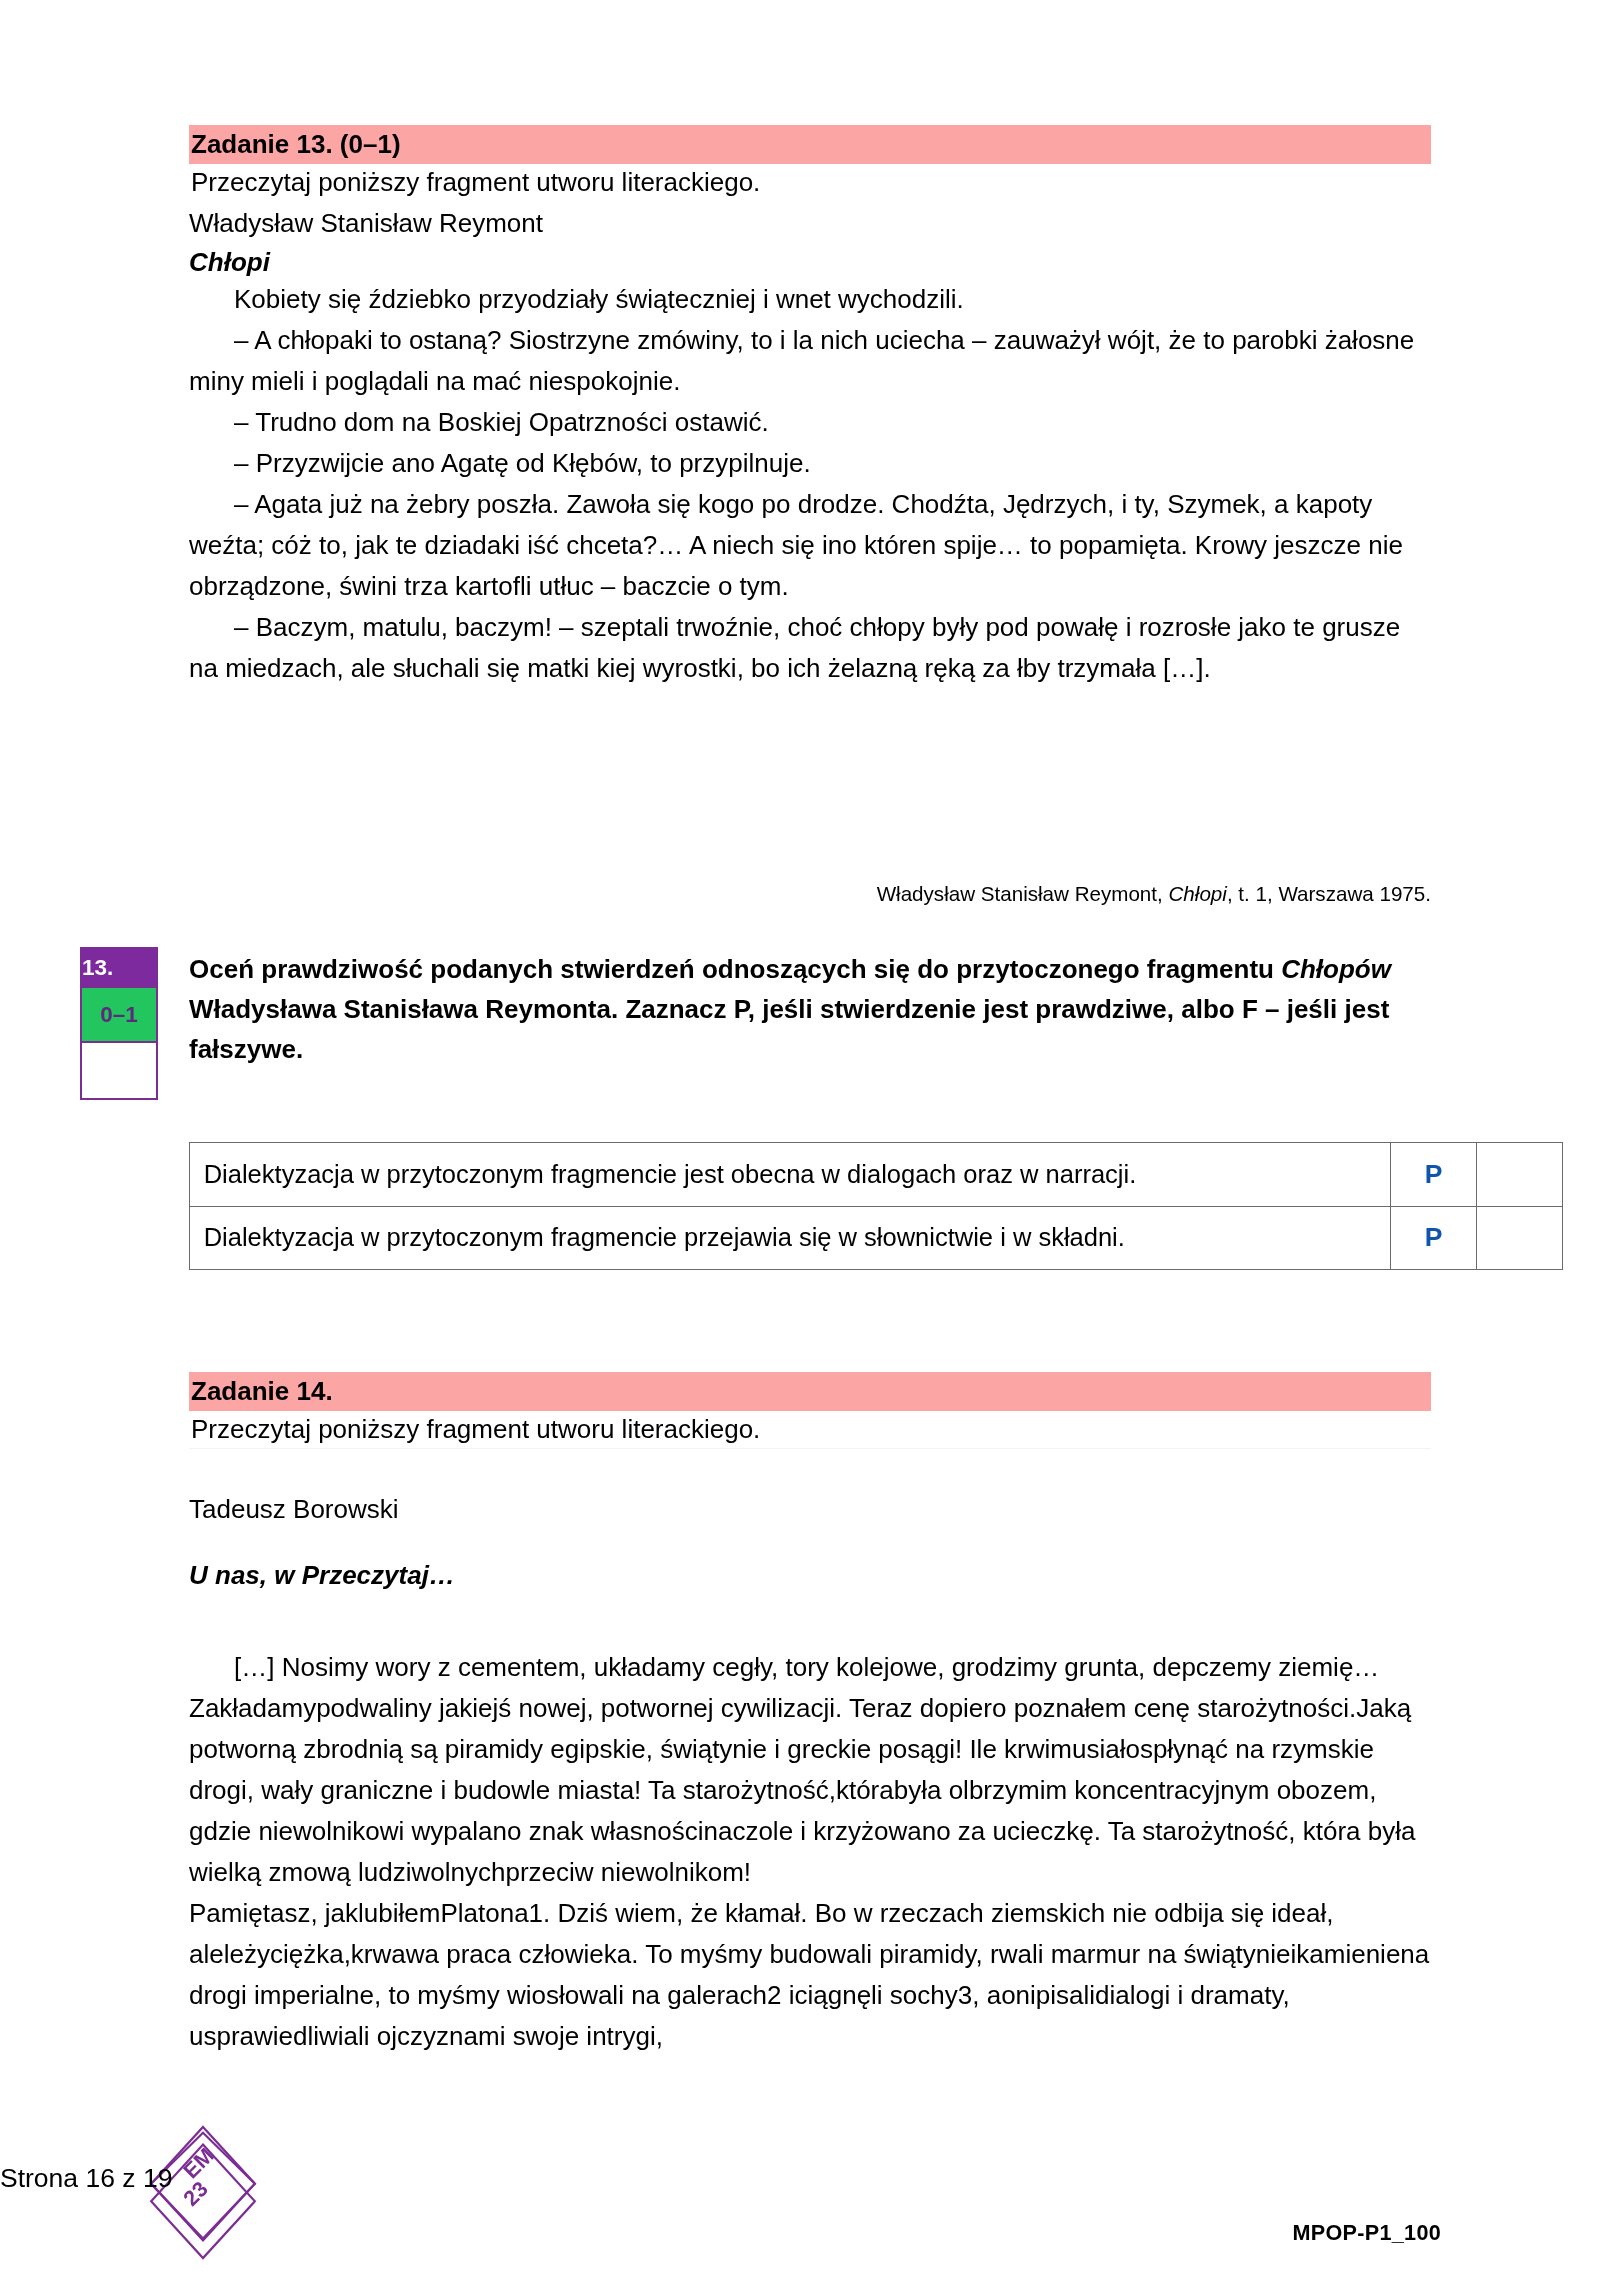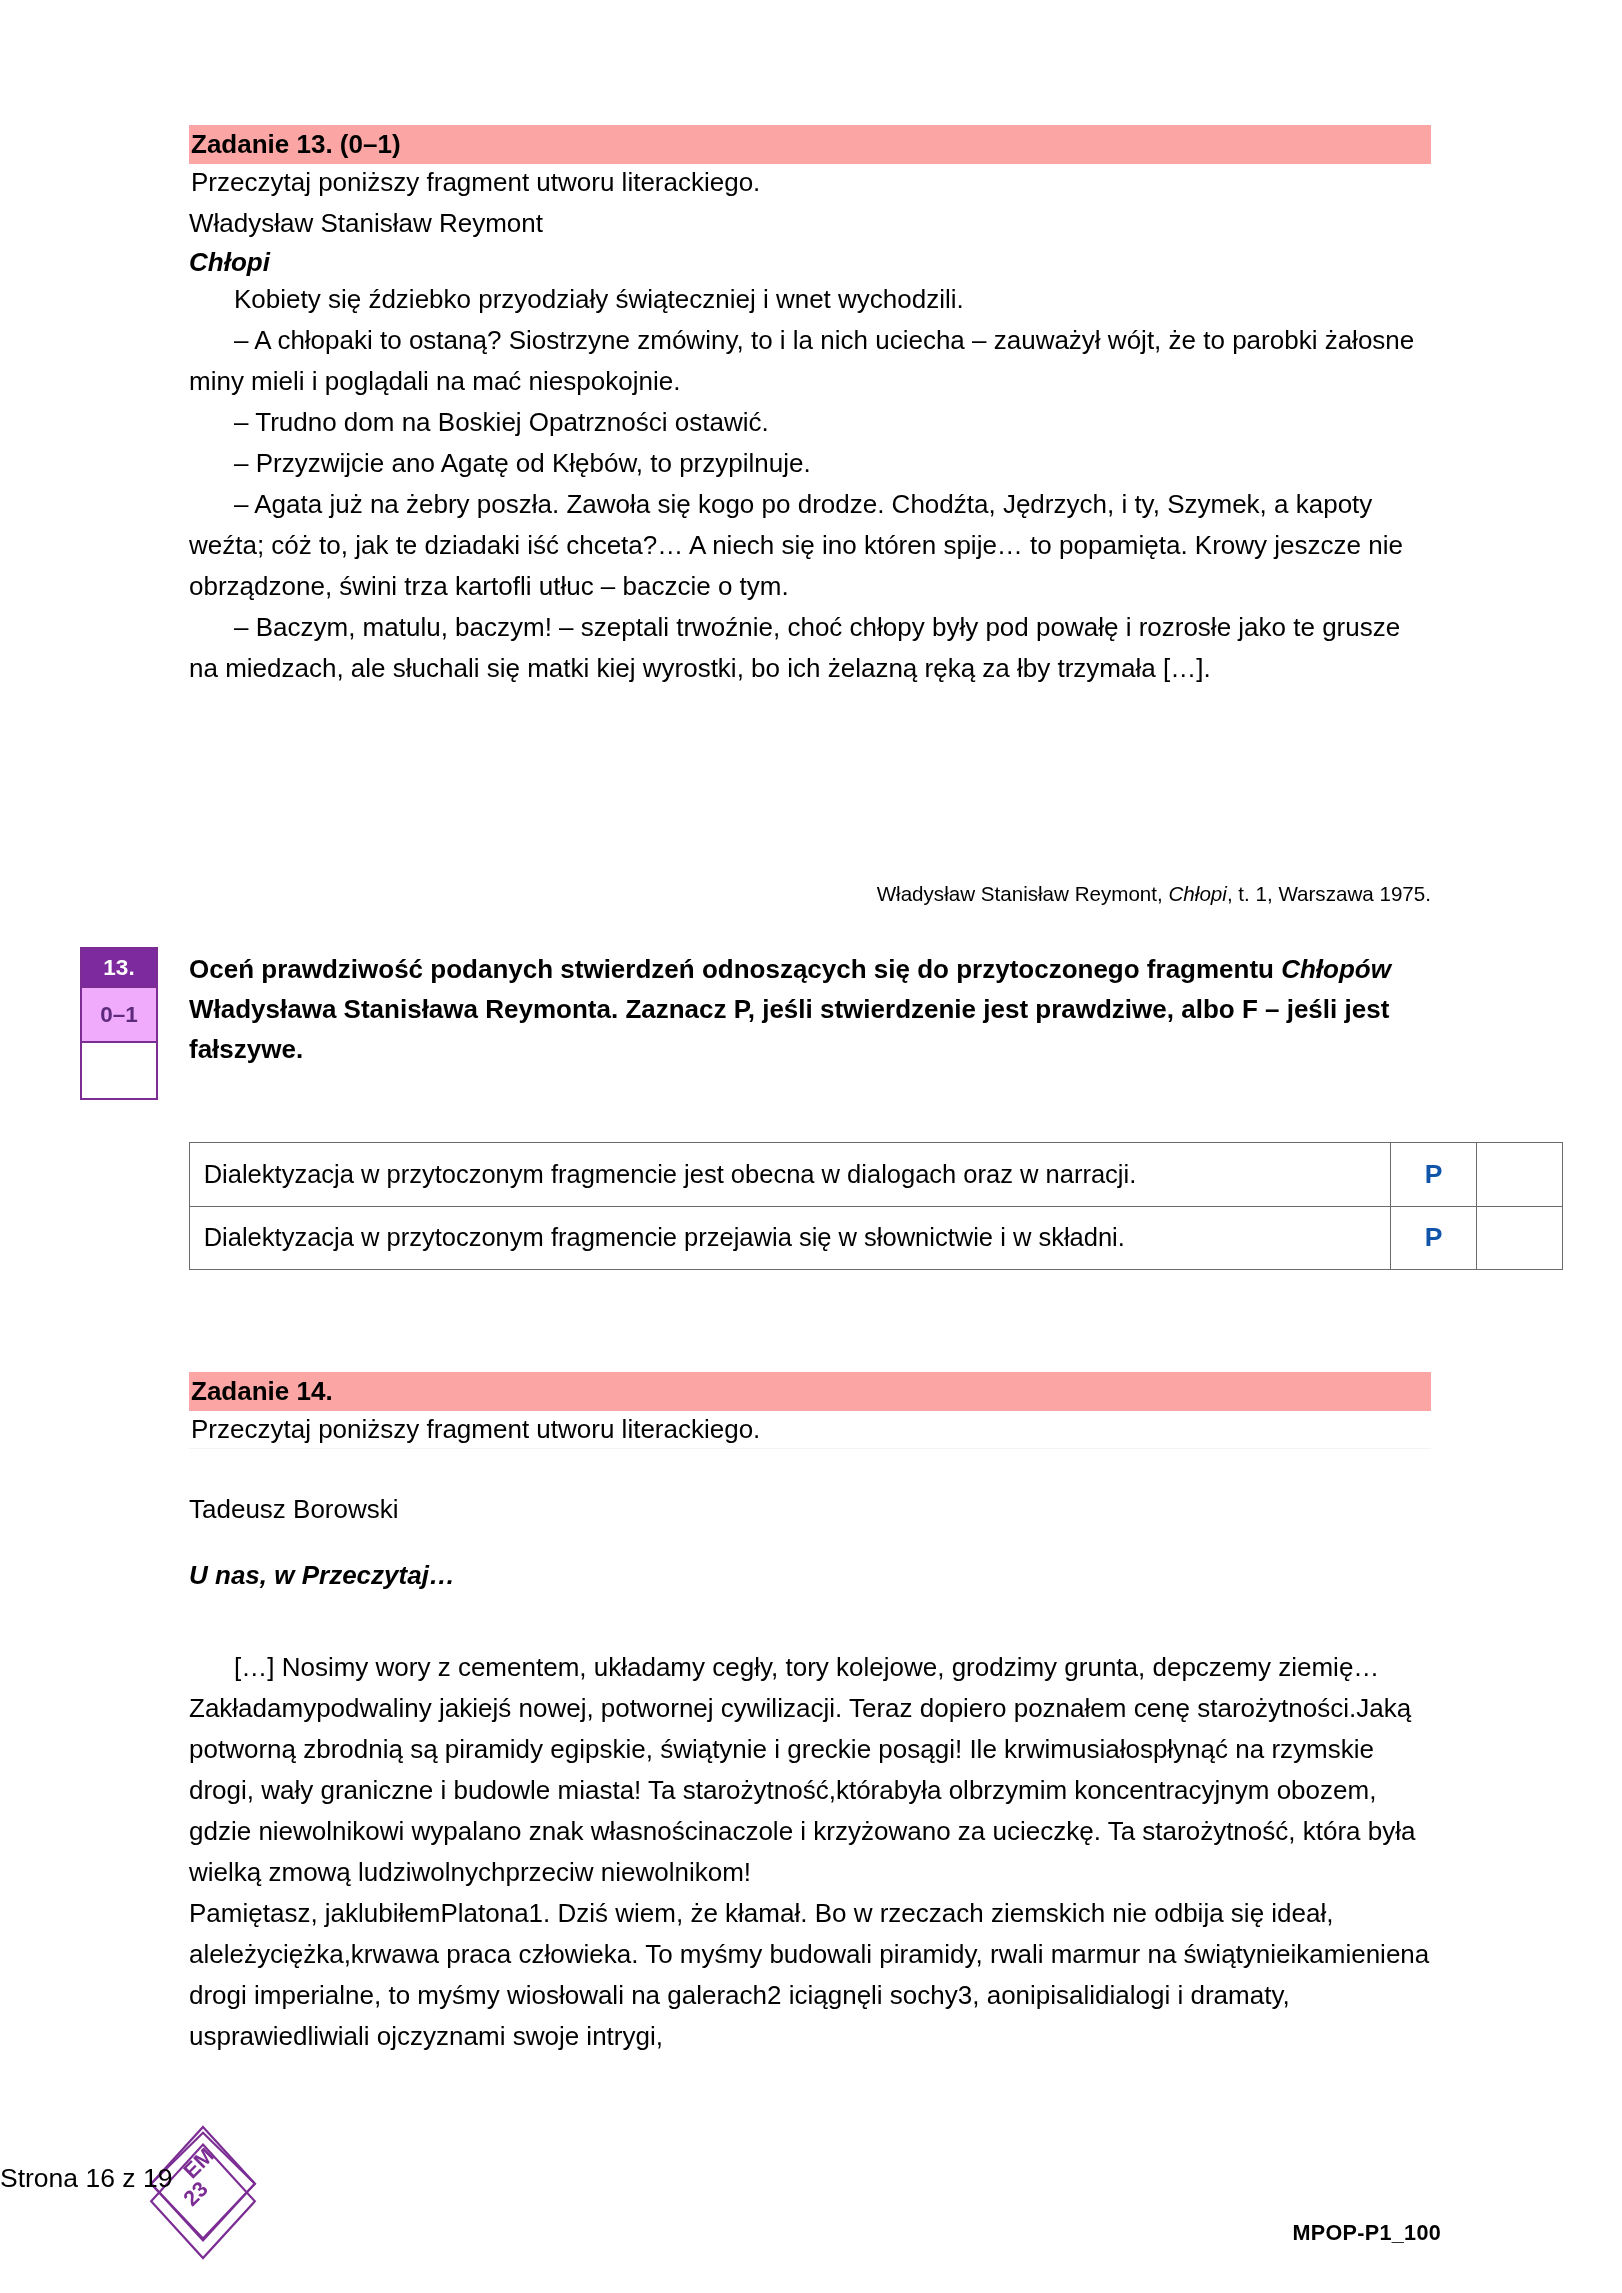--- a/index.html
+++ b/index.html
@@ -91,26 +91,26 @@
     left: 80px;
     width: 78px;
     border: 2px solid #7b2d94;
     box-sizing: border-box;
   }
   .sb-num {
     background: #7d2a9e;
     color: #ffffff;
     font-size: 22.5px;
     font-weight: bold;
-    text-align: center;
+    text-align: left;
     padding: 5.9px 0 5.9px 0;
     line-height: 25.5px;
   }
   .sb-range {
-    background: #f0abfc;
+    background: #22c55e;
     color: #5d2a7d;
     font-size: 22.5px;
     font-weight: bold;
     text-align: center;
     padding: 13.7px 0 13.7px 0;
     line-height: 25.5px;
     border-top: 2px solid #7b2d94;
     border-bottom: 2px solid #7b2d94;
   }
   .sb-blank {

